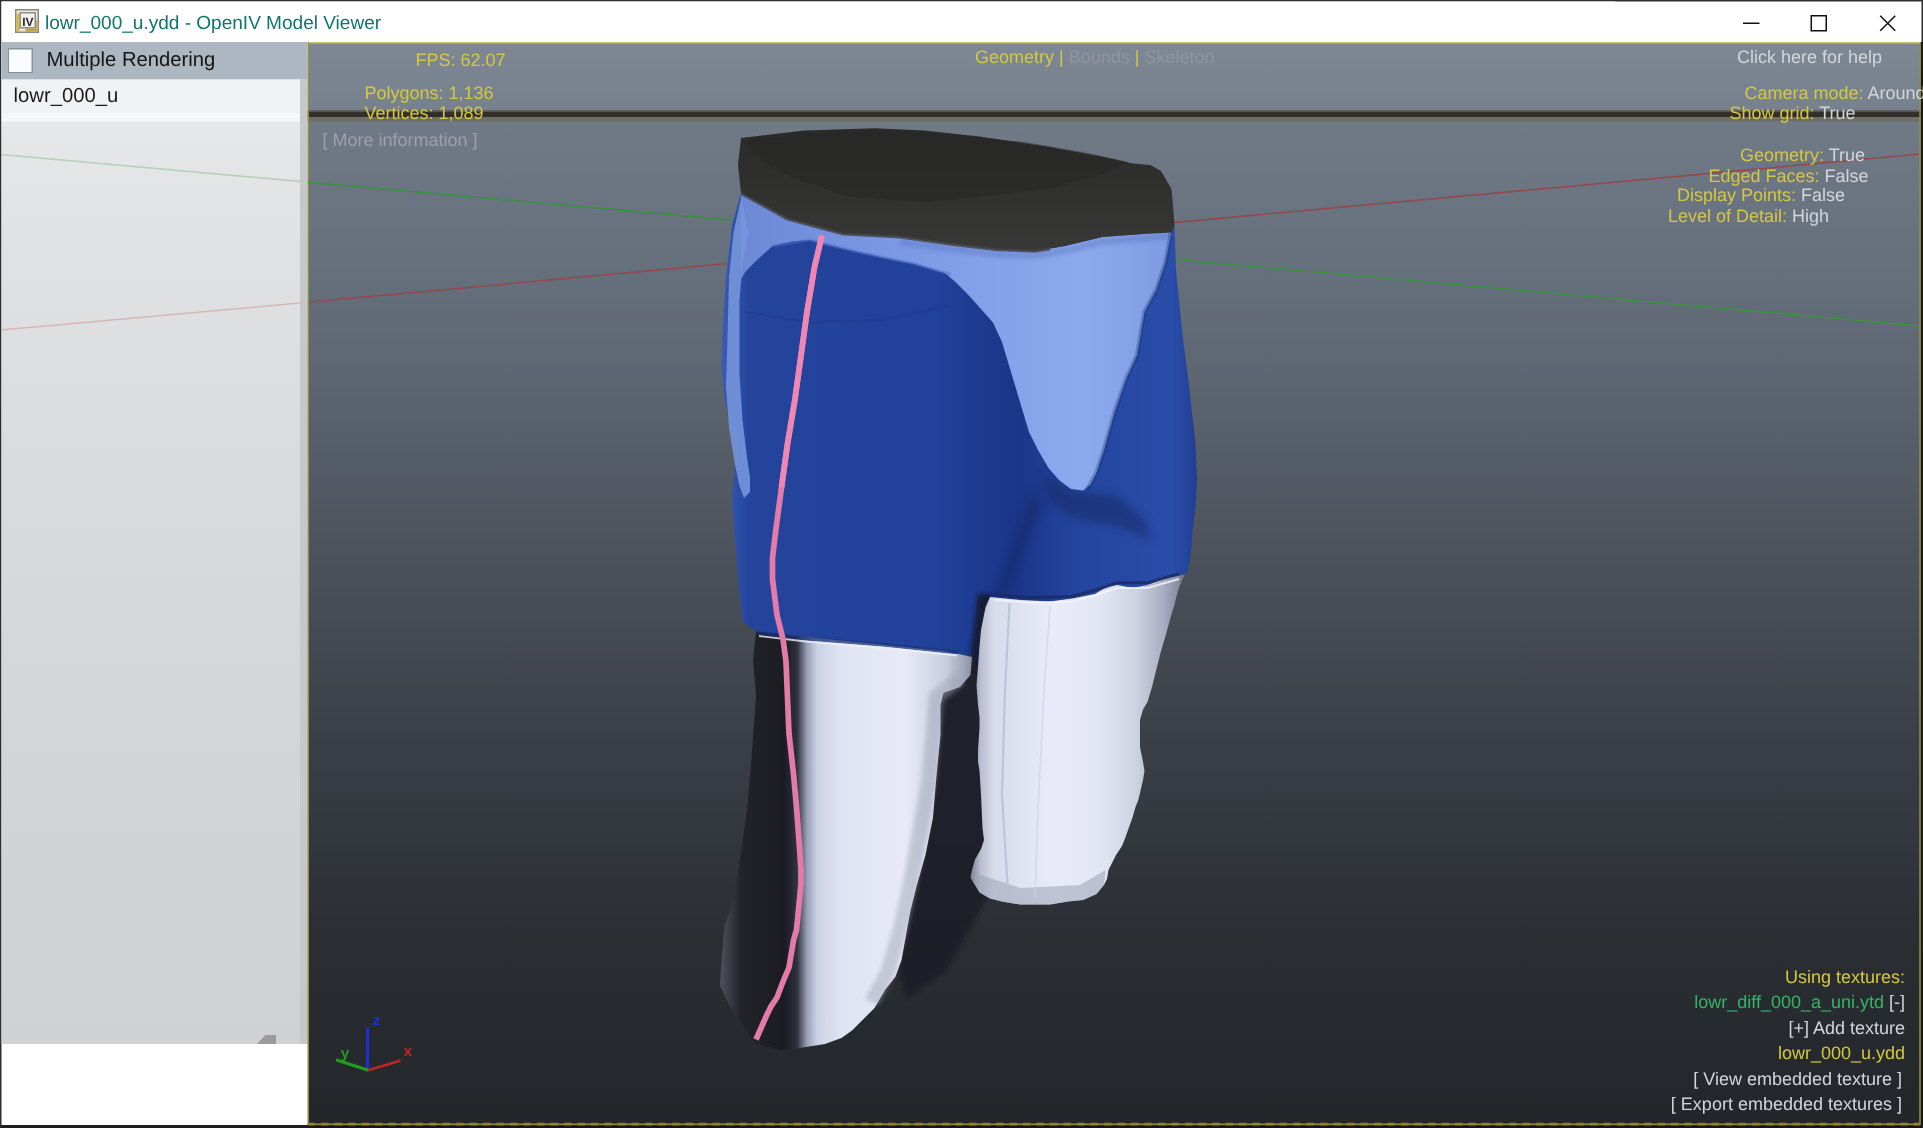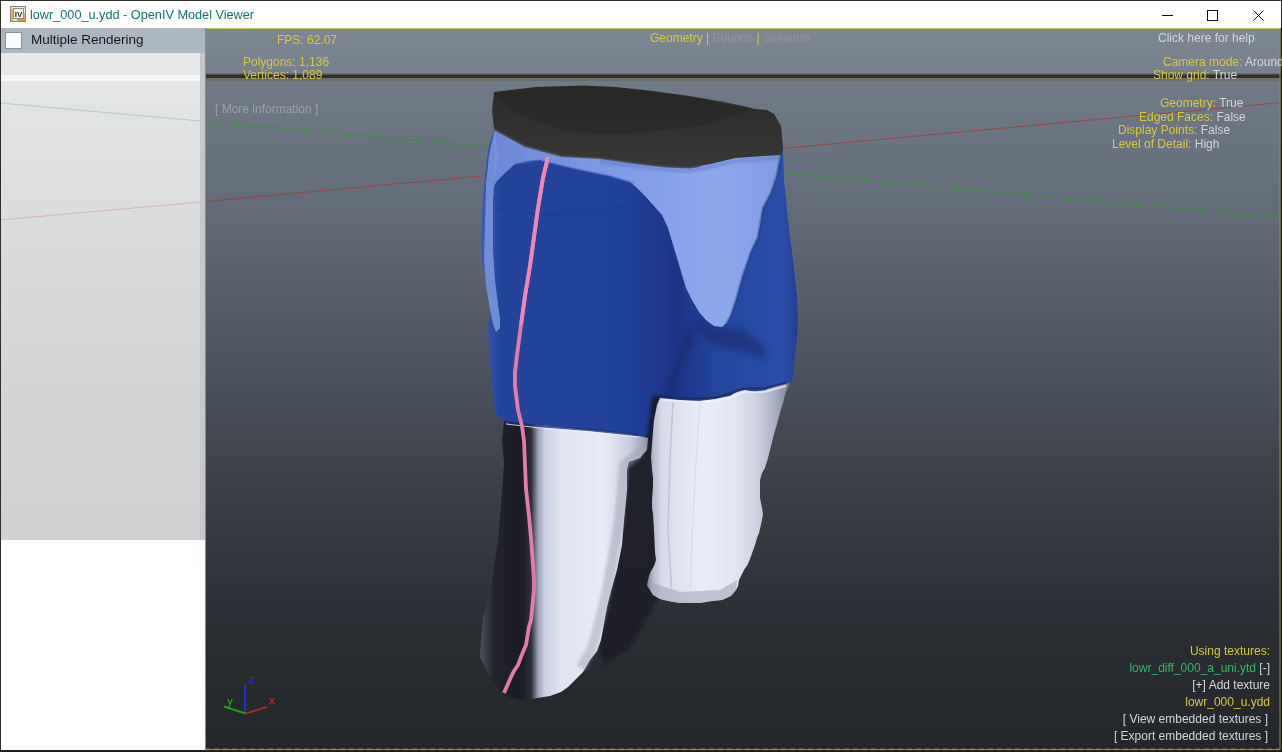--- a/index.html
+++ b/index.html
@@ -3,21 +3,21 @@
 <meta charset="utf-8">
 <style>
 html,body{margin:0;padding:0;width:1282px;height:752px;overflow:hidden;background:#fff;
   font-family:"Liberation Sans",sans-serif;}
 #win{position:absolute;left:0;top:0;width:1282px;height:752px;box-sizing:border-box;
   border:1px solid #2e2e2e;border-bottom:2px solid #1e1e1e;}
 #titlebar{position:absolute;left:1px;top:1px;width:1076px;height:27px;background:#fff;}
 #appicon{position:absolute;left:9px;top:5px;width:16px;height:16px;}
 #title{position:absolute;left:29px;top:7px;font-size:12.7px;color:#0f766e;}
 .winbtn{position:absolute;top:0;height:28px;width:46px;}
-#panel{position:absolute;left:1px;top:28px;width:204px;height:512px;
+#panel{position:absolute;left:1px;top:28px;width:204px;height:668px;
   background:linear-gradient(180deg,#eaecee 0%,#e0e2e4 18%,#d9dadc 45%,#d3d4d5 72%,#d0d1d2 100%);overflow:hidden;}
 #phead{position:absolute;left:0;top:0;width:204px;height:25px;background:#adb7c1;}
 #pcheck{position:absolute;left:4px;top:4px;width:15px;height:15px;background:#fbfcfd;border:1px solid #8593a0;}
 #phead span{position:absolute;left:30px;top:4px;font-size:13.5px;color:#151515;}
 #prow{position:absolute;left:0;top:25px;width:199px;height:22px;background:#f1f2f3;}
 #prow span{position:absolute;left:8px;top:3px;font-size:13.5px;color:#1a1a1a;}
 #prow2{position:absolute;left:0;top:47px;width:199px;height:6px;background:#f6f7f8;}
 
 #pside{position:absolute;left:199px;top:25px;width:5px;height:697px;background:#c6c7c8;}
 #viewport{position:absolute;left:205px;top:28px;width:1077px;height:724px;}
@@ -53,20 +53,23 @@
 </div>
 <div id="panel">
   <svg style="position:absolute;left:0;top:0;width:204px;height:722px" viewBox="1 28 204 722" preserveAspectRatio="none">
     <line x1="0" y1="103" x2="206" y2="121.5" stroke="#8fbf90" stroke-width="1" opacity="0.55"></line>
     <line x1="0" y1="220" x2="206" y2="201.5" stroke="#d89a98" stroke-width="1" opacity="0.6"></line>
   </svg>
   <div id="phead">
       <span>Multiple Rendering</span>
     </div>
   <div id="pcheck"></div>
+  <div id="prow">
+      <span>lowr_000_u</span>
+    </div>
   <div id="prow2"></div>
   <svg id="pnum2" style="position:absolute;left:140px;top:650px;width:60px;height:90px" viewBox="140 650 60 90">
       <polygon points="159,680 176,662 183,662 183,728 175.5,728 175.5,673 160.5,682" fill="#9b9b9b"></polygon>
     </svg>
   <div id="pside"></div>
 </div>
 <div id="viewport">
 <svg width="1077" height="724" viewBox="205 28 1077 724" style="position:absolute;left:0;top:0">
 <defs>
   <linearGradient id="bgtop" x1="0" y1="0" x2="0" y2="1">
@@ -207,28 +210,28 @@
 <rect x="1280.5" y="28" width="1.5" height="724" fill="#17191d"></rect>
 <rect x="205" y="750.5" width="1077" height="1.5" fill="#17191d"></rect>
 <rect x="205.5" y="28.5" width="1074.5" height="721" fill="none" stroke="#9b8f33" stroke-width="1"></rect>
 <line x1="206" y1="28.5" x2="1280" y2="28.5" stroke="#c9c066" stroke-width="1"></line>
 <line x1="205" y1="749.4" x2="1280" y2="749.4" stroke="#8f8429" stroke-width="1.8" stroke-dasharray="5 4"></line>
 </svg>
 
 <div class="ovl yel" style="left:72px;top:5px;">FPS: 62.07</div>
 <div class="ovl yel" style="left:38px;top:27px;">Polygons: 1,136</div>
 <div class="ovl yel" style="left:38px;top:40px;">Vertices: 1,089</div>
-<div class="ovl gry" style="left:10px;top:74px;">[ More information ]</div>
+<div class="ovl gry" style="left:10px;top:58px;">[ More information ]</div>
 <div class="ovl" style="left:445px;top:3px;"><span class="yel">Geometry | </span><span class="tgry">Bounds</span><span class="yel"> | </span><span class="tgry">Skeleton</span></div>
 <div class="ovl wht" style="left:929px;top:3px;margin-left:24px;">Click here for help</div>
 <div class="ovl" style="left:934px;top:27px;margin-left:24px;"><span class="yel">Camera mode:</span><span class="wht"> Around</span></div>
 <div class="ovl" style="left:948px;top:40px;"><span class="yel">Show grid:</span><span class="wht"> True</span></div>
 <div class="ovl" style="left:955px;top:68px;"><span class="yel">Geometry:</span><span class="wht"> True</span></div>
 <div class="ovl" style="left:934px;top:81.5px;"><span class="yel">Edged Faces:</span><span class="wht"> False</span></div>
 <div class="ovl" style="left:913px;top:95px;"><span class="yel">Display Points:</span><span class="wht"> False</span></div>
 <div class="ovl" style="left:907px;top:108.5px;"><span class="yel">Level of Detail:</span><span class="wht"> High</span></div>
 <div class="ovl yel" style="right:12px;top:615.6px;text-align:right;">Using textures:</div>
 <div class="ovl" style="right:12px;top:633px;"><span class="grn">lowr_diff_000_a_uni.ytd</span><span class="wht"> [-]</span></div>
 <div class="ovl wht" style="right:12px;top:650px;text-align:right;">[+] Add texture</div>
 <div class="ovl yel" style="right:12px;top:667px;text-align:right;margin-left:30px;">lowr_000_u.ydd</div>
-<div class="ovl wht" style="right:14px;top:684px;text-align:right;">[ View embedded textures ]</div>
+<div class="ovl wht" style="right:14px;top:684px;text-align:right;">[ View embedded texture ]</div>
 <div class="ovl wht" style="right:14px;top:701px;text-align:right;">[ Export embedded textures ]</div>
 </div>
 
 </body></html>

